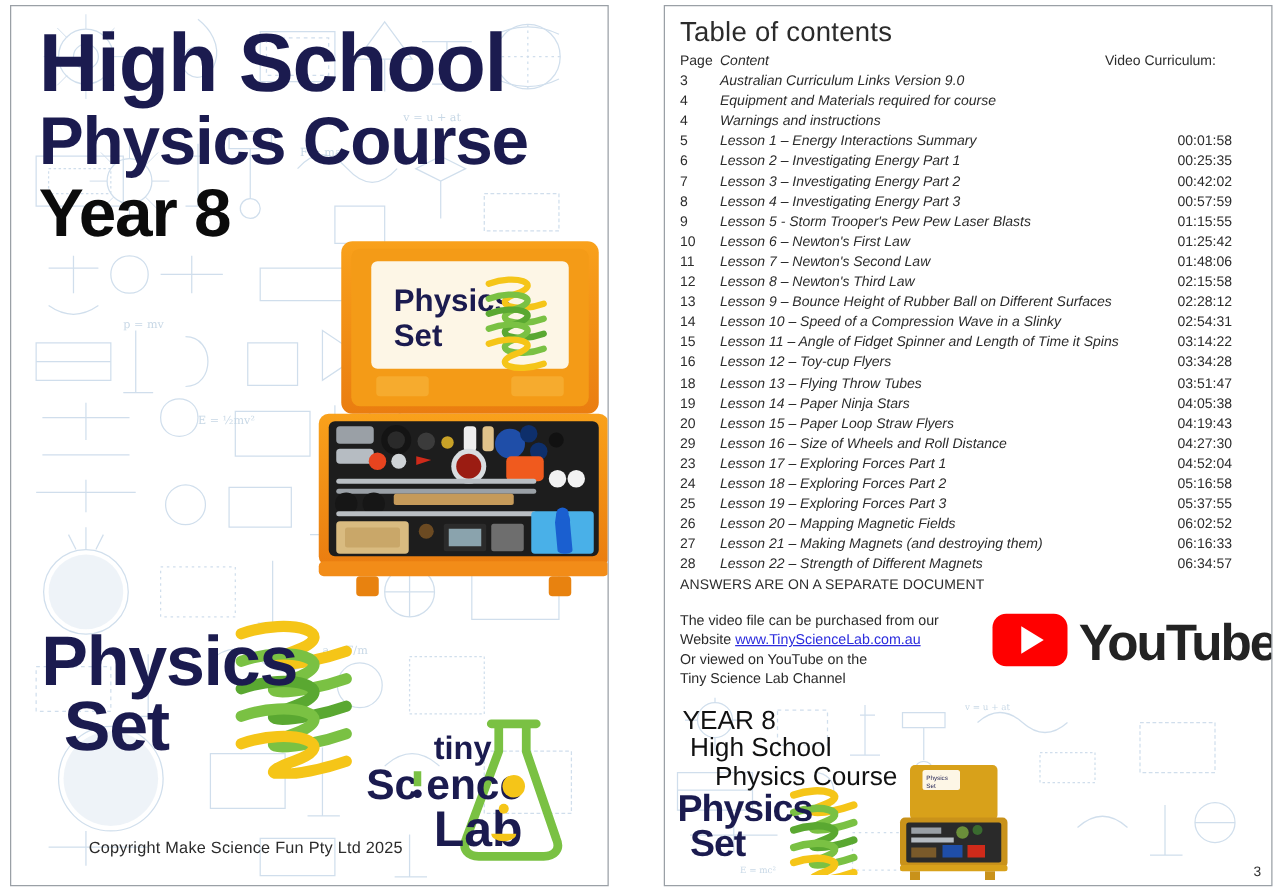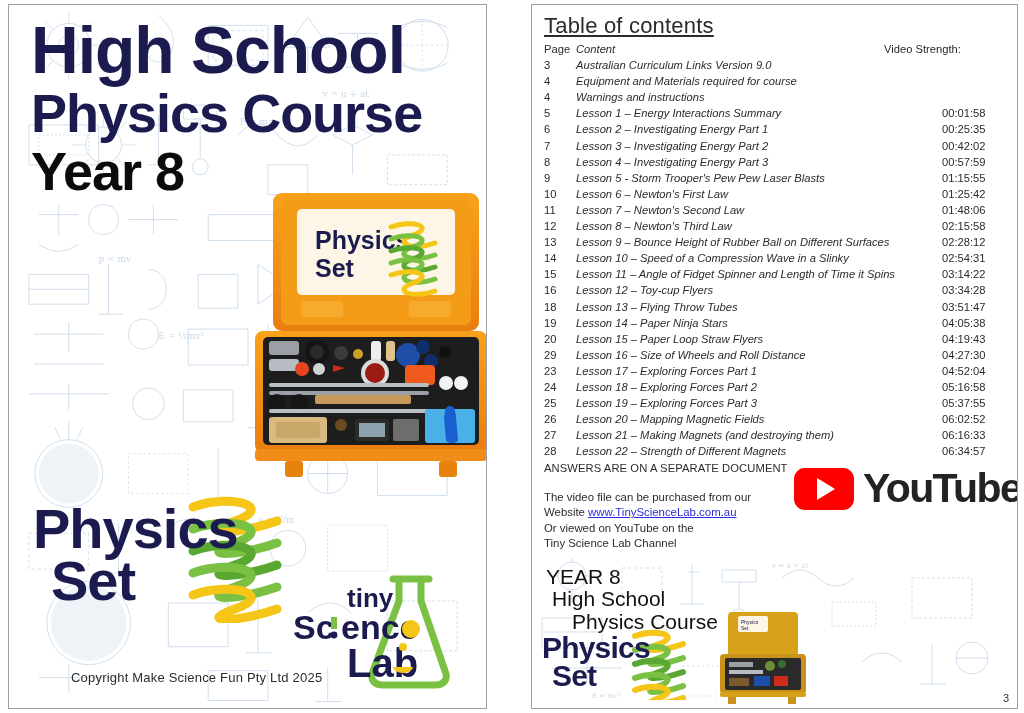--- a/index.html
+++ b/index.html
@@ -35,35 +35,35 @@
   .coil svg{width:100%;height:100%;}
 
   .copyright{position:absolute;left:62px;top:665px;font-size:13px;color:#2b2b2b;letter-spacing:.2px;text-align:center;}
 
   
   .tsl{position:absolute;text-align:center;}
   .tsl svg{width:100%;height:100%;display:block;}
   .tsl-cover{left:280px;top:558px;width:180px;height:128px;}
 
   
-  .toc-title{position:absolute;left:12px;top:8px;font-size:22px;color:#2b2b2b;letter-spacing:.2px;text-decoration:underline;}
+  .toc-title{position:absolute;left:12px;top:8px;font-size:22px;color:#2b2b2b;letter-spacing:.2px;}
   .toc{position:absolute;left:12px;top:38px;width:460px;font-size:11.2px;color:#2b2b2b;}
   .toc-head,.toc-row{display:flex;align-items:flex-start;height:16.1px;}
   .c-page{width:32px;flex:0 0 32px;}
   .c-content{flex:1 1 auto;padding-right:4px;font-style:italic;}
   .c-time{width:62px;flex:0 0 62px;text-align:left;}
   .toc-head .c-time{width:120px;flex:0 0 120px;}
   .toc-note{margin-top:1px;font-size:11.2px;color:#2b2b2b;letter-spacing:.1px;}
 
   
   .purchase{position:absolute;left:12px;top:485px;font-size:11.4px;color:#2b2b2b;line-height:15.4px;}
   .purchase a{color:#2b2bdd;text-decoration:underline;}
 
   
-  .yt{position:absolute;left:262px;top:460px;display:flex;align-items:center;gap:9px;}
+  .yt{position:absolute;left:262px;top:486px;display:flex;align-items:flex-start;gap:9px;}
   .yt-badge{width:60px;height:42px;background:#ff0000;border-radius:11px;display:flex;align-items:center;justify-content:center;}
   .yt-tri{width:0;height:0;border-left:18px solid #ffffff;border-top:11px solid transparent;border-bottom:11px solid transparent;margin-left:4px;}
   .yt-word{font-size:41px;font-weight:bold;color:#232323;letter-spacing:-1.6px;font-family:"Liberation Sans",sans-serif;}
 
   
   .mini{position:absolute;left:0;bottom:0;width:485px;height:150px;overflow:hidden;}
   .mini-title{position:absolute;left:14px;top:8px;color:#111;line-height:1.06;}
   .mt1{font-size:21px;}
   .mt2{font-size:21px;margin-left:6px;}
   .mt3{font-size:21px;margin-left:26px;}
@@ -294,21 +294,21 @@
   </div>
 
   <div class="page page-right">
 
     <div class="toc-title">Table of contents</div>
 
     <div class="toc">
       <div class="toc-head">
         <span class="c-page">Page</span>
         <span class="c-content">Content</span>
-        <span class="c-time">Video Strength:</span>
+        <span class="c-time">Video Curriculum:</span>
       </div>
       <div id="toc-rows">
           <div class="toc-row">
             <span class="c-page">3</span>
             <span class="c-content">Australian Curriculum Links Version 9.0</span>
             <span class="c-time"></span>
           </div>
           <div class="toc-row">
             <span class="c-page">4</span>
             <span class="c-content">Equipment and Materials required for course</span>

